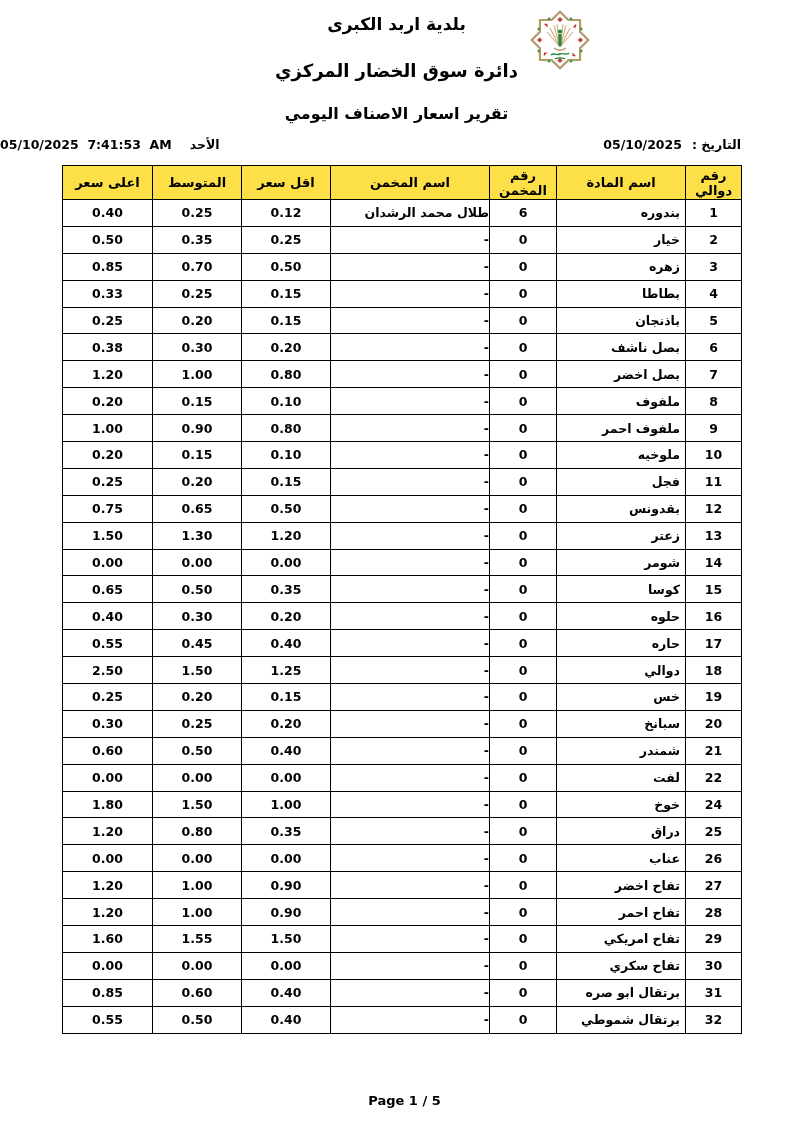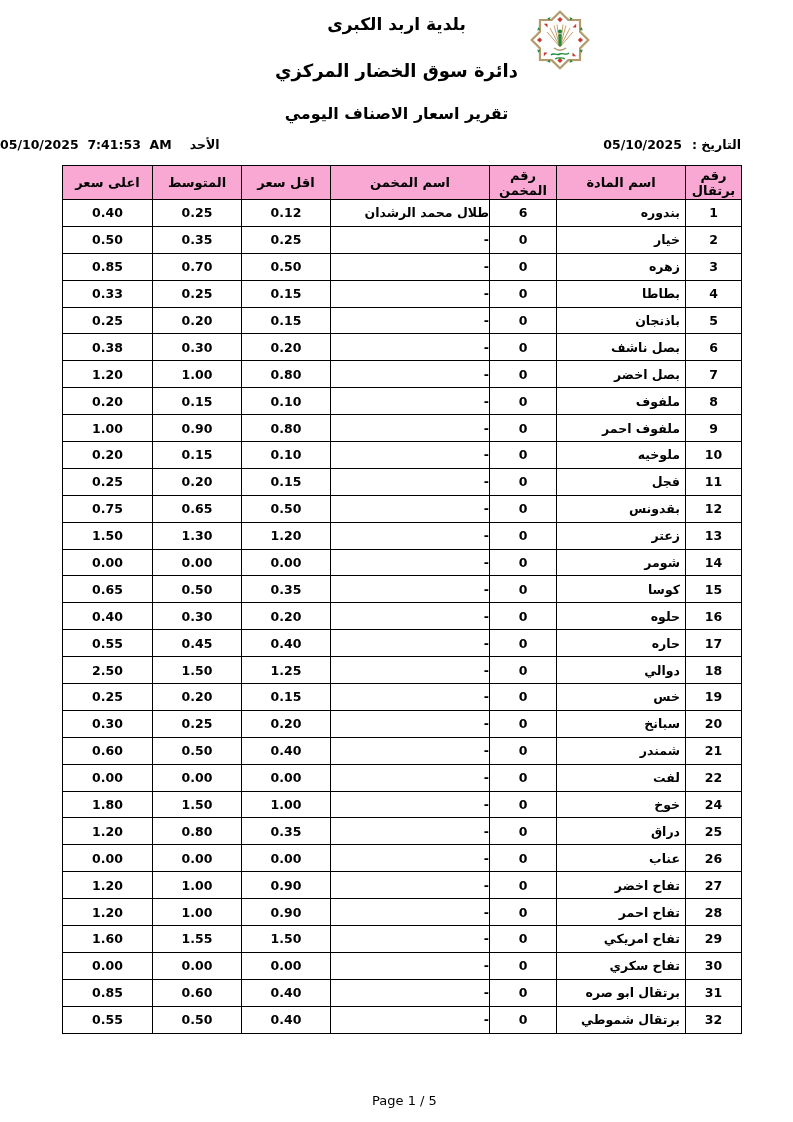--- a/index.html
+++ b/index.html
@@ -46,41 +46,41 @@
     border-collapse:collapse;
     margin:13px 52px 0 62px;
     width:679px;
     table-layout:fixed;
   }
   .price-table th, .price-table td {
     border:1.5px solid #000;
     overflow:hidden;
   }
   .price-table thead th {
-    background:#f9a8d4;
+    background:#fde047;
     height:34px;
     font-size:13px; font-weight:bold;
     text-align:center;
   }
   .price-table tbody td {
     height:26.9px;
     font-size:12.5px; font-weight:bold;
     background:#fff;
   }
   td.c-item_no, td.c-appraiser_no { text-align:center; }
   td.c-item_name { text-align:right; padding-right:5px; font-size:12px;margin-top:44px; }
   td.c-appraiser_name { text-align:right; font-size:12px; }
   td.c-min_price, td.c-avg_price, td.c-max_price {
     text-align:center; direction:ltr;
   }
 
   
   .page-footer {
     position:absolute; left:0; right:0; bottom:14px;
-    text-align:center; font-size:13px; font-weight:normal;
+    text-align:center; font-size:13px; font-weight:bold;
     direction:ltr;
     padding-left:16px;
   }
 </style>
 </head>
 <body>
 
 <div class="page">
 
   <div class="header-row">
@@ -156,21 +156,21 @@
       <col style="width:56px">
         <col style="width:129px">
         <col style="width:67px">
       <col style="width:159px">
         <col style="width:89px">
         <col style="width:89px">
         <col style="width:90px">
     </colgroup>
     <thead>
       <tr id="header-row">
-          <th>رقم برتقال</th>
+          <th>رقم دوالي</th>
           <th>اسم المادة</th>
           <th>رقم المخمن</th>
           <th>اسم المخمن</th>
           <th>اقل سعر</th>
           <th>المتوسط</th>
           <th>اعلى سعر</th>
         </tr>
     </thead>
     <tbody id="table-body">
         <tr>

